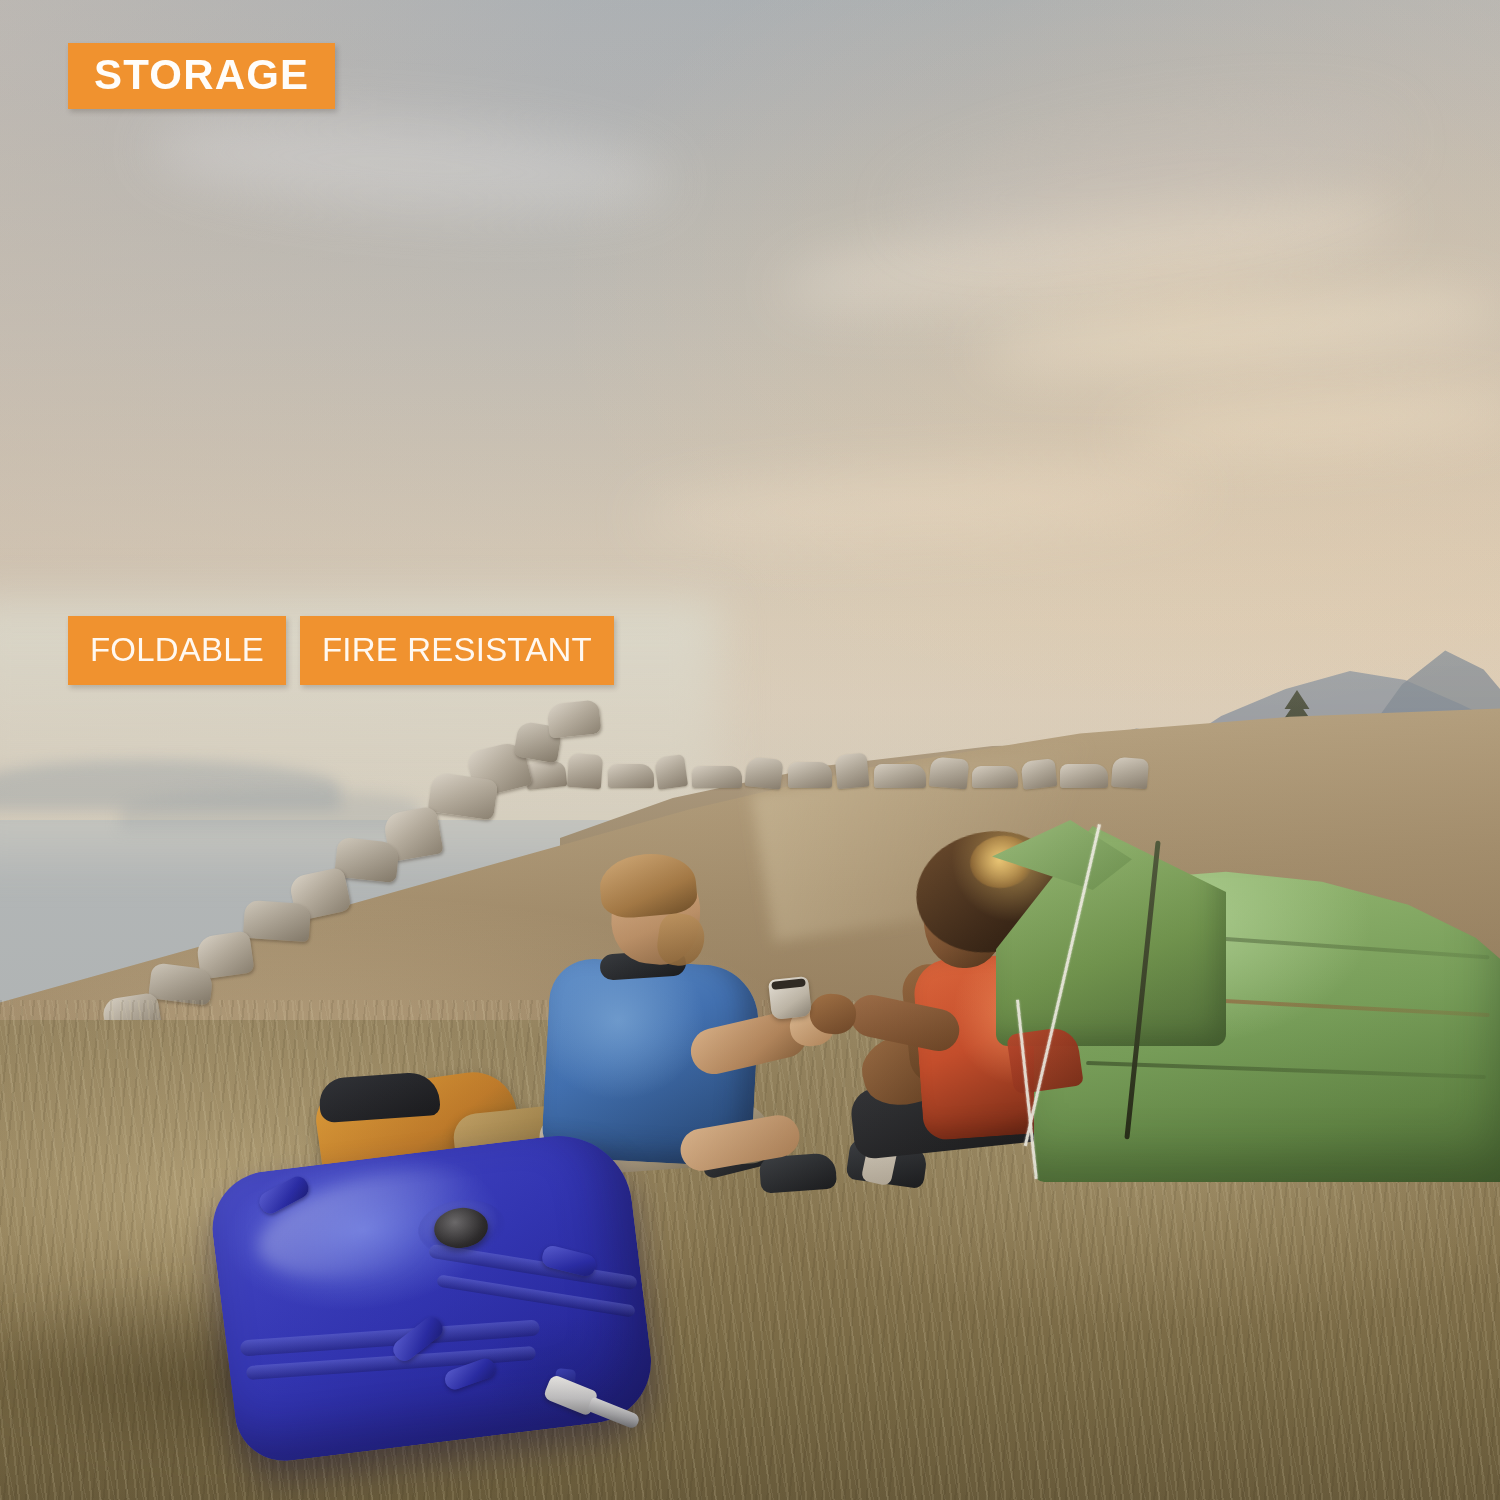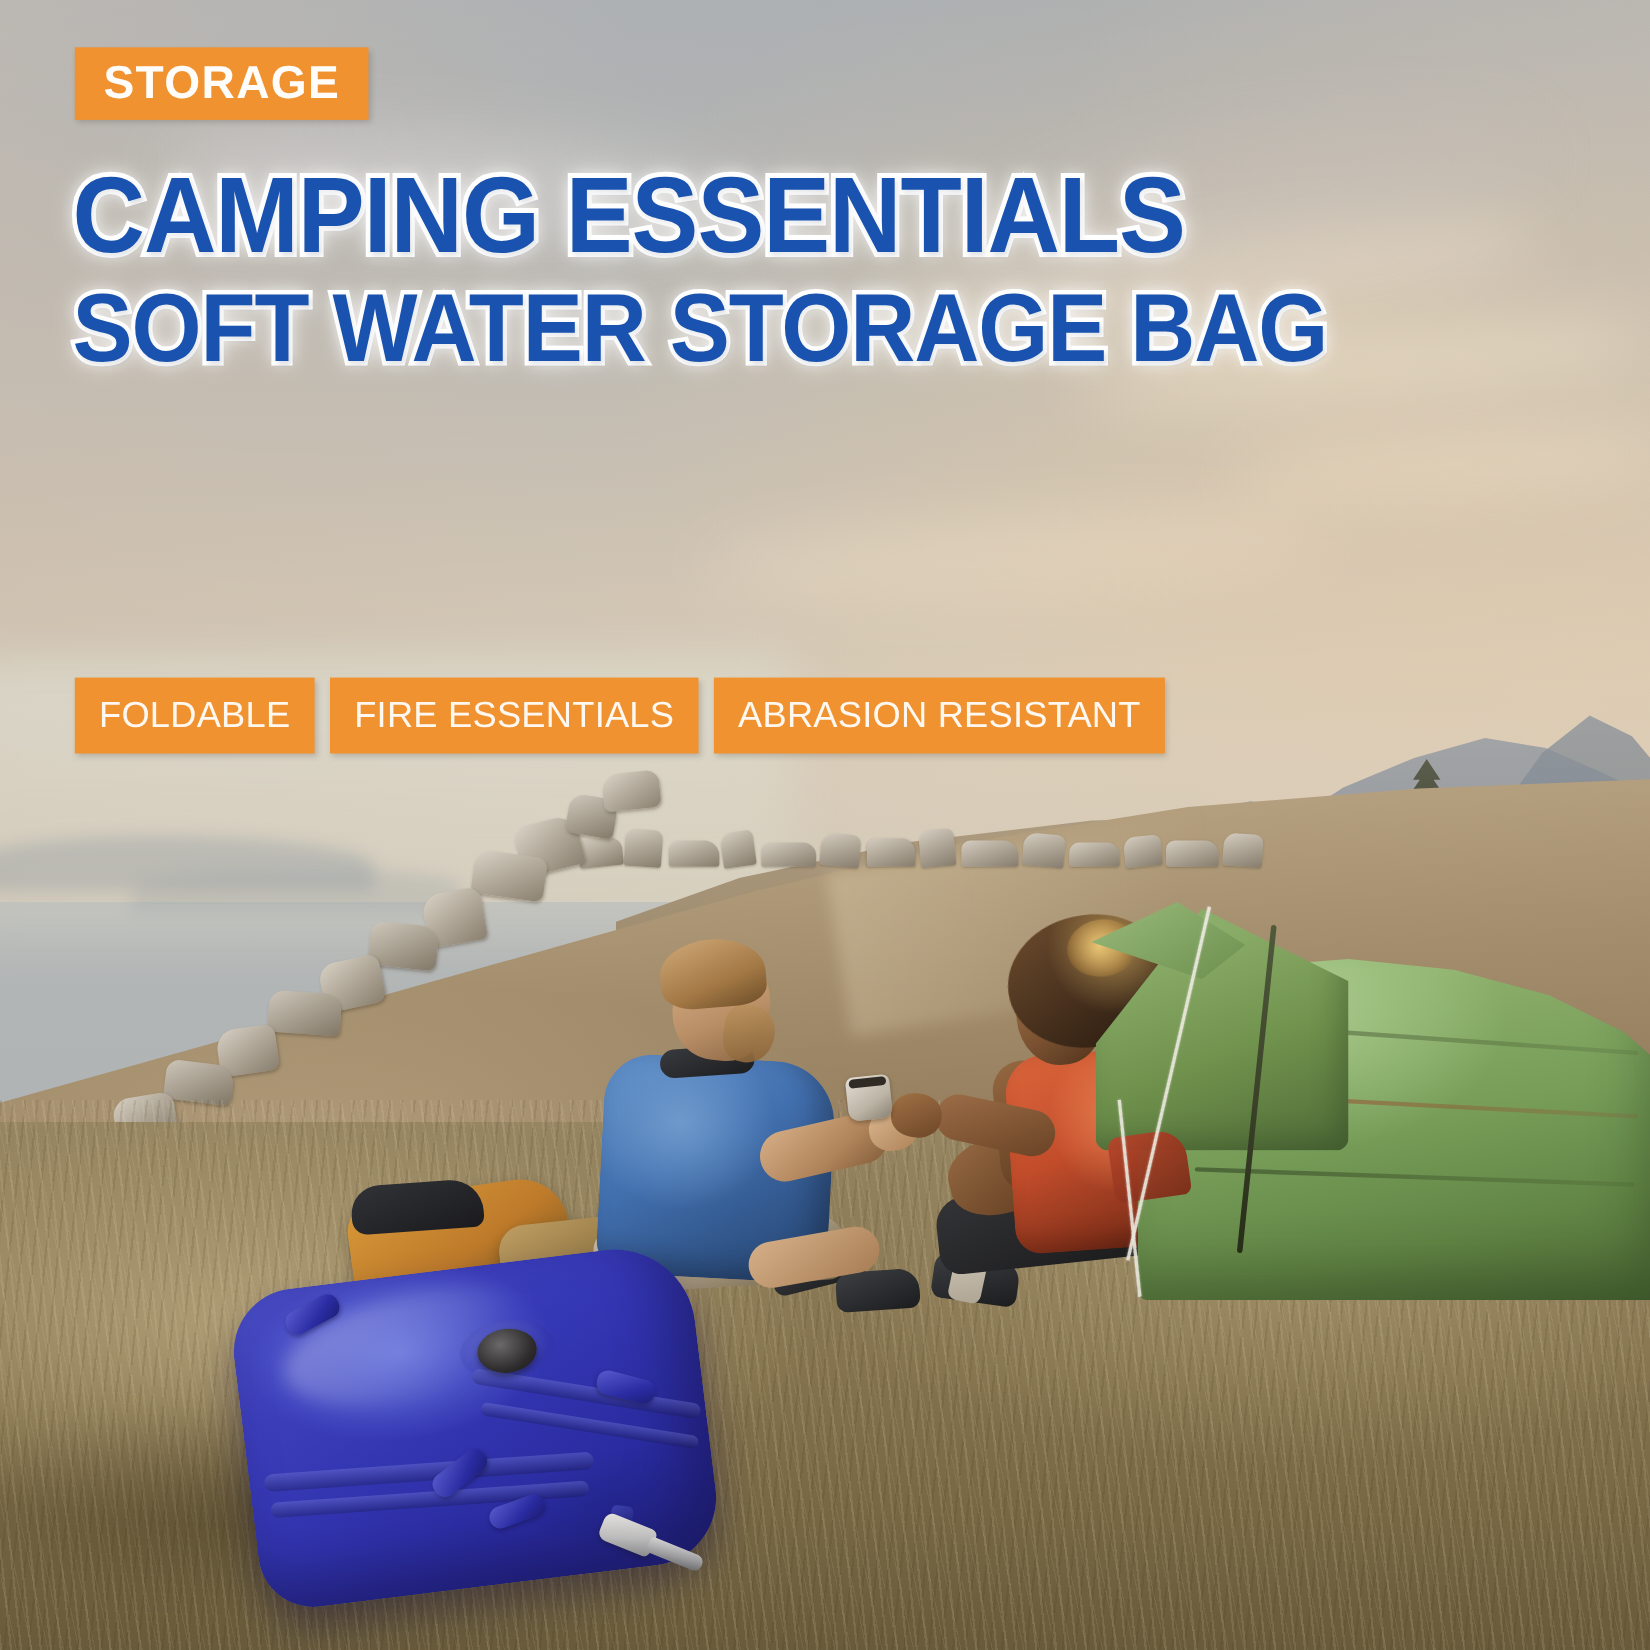--- a/index.html
+++ b/index.html
@@ -651,26 +651,21 @@
       </div>
     </div>
 
     <div class="grade"></div>
   </div>
 
   <div class="overlay">
 
     <div class="brand-badge">STORAGE</div>
 
-    <div class="headline">
-      <div class="h-line h-line-1">CAMPING ESSENTIALS</div>
-      <div class="h-line h-line-2">SOFT WATER STORAGE BAG</div>
-    </div>
 
 
     <div class="tags" id="tags-row">
         <div class="tag">FOLDABLE</div>
-        <div class="tag">FIRE ESSENTIALS</div>
-        <div class="tag">ABRASION RESISTANT</div>
+        <div class="tag">FIRE RESISTANT</div>
       </div>
 
   </div>
 </div>
 
 </body></html>

